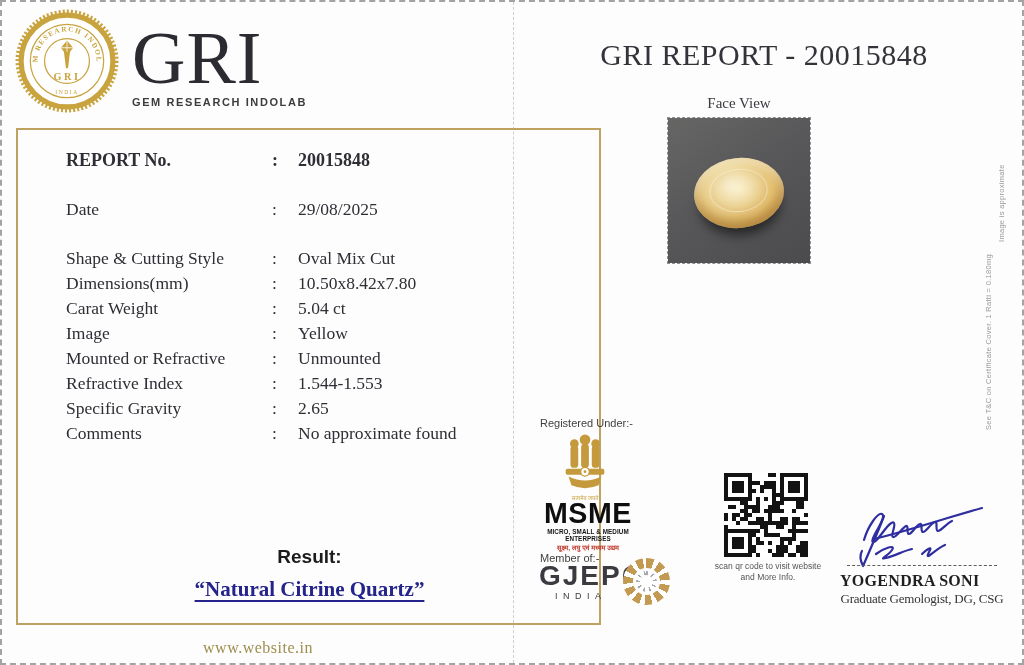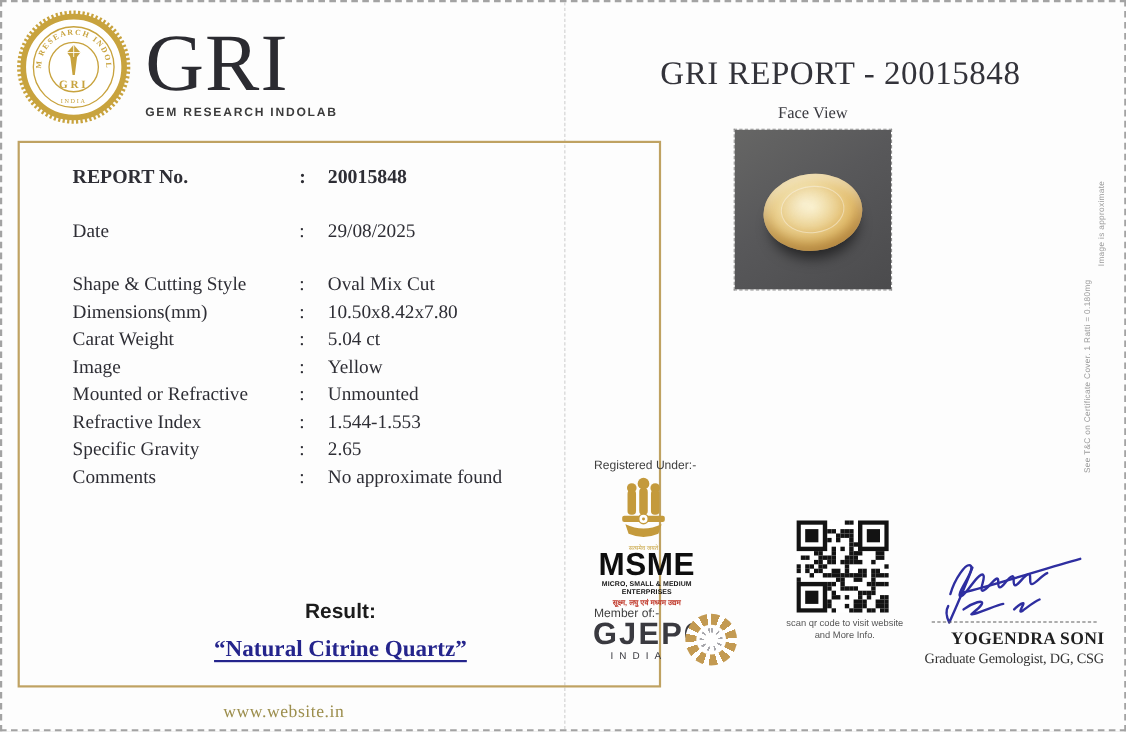--- a/index.html
+++ b/index.html
@@ -24,21 +24,21 @@
   .row.strong { font-weight:bold; font-size:18px; }
   .result-block { text-align:center; margin-top:100px; margin-left:-36px; }
   .result-label { font-family:"Liberation Sans", sans-serif; font-weight:bold; font-size:19px; color:#1c1c1c; }
   .result-value { margin-top:9px; font-size:21px; font-weight:bold; color:var(--navy,#24248c);
     text-decoration:underline; text-underline-offset:4px; }
   .site { position:absolute; left:14px; width:484px; top:637px; text-align:center;
     font-size:16px; color:#9c8e4d; letter-spacing:0.5px; }
 
   
   .r-title { position:absolute; left:512px; width:500px; top:36px; text-align:center;
-    font-size:30px; color:#33333a; letter-spacing:0.5px;margin-top:12px; }
+    font-size:30px; color:#33333a; letter-spacing:0.5px; }
   .face-view { position:absolute; left:512px; width:450px; top:93px; text-align:center; font-size:15px; color:#3a3a40; }
   .photo { position:absolute; left:666px; top:116px; width:142px; height:145px;
     background:linear-gradient(145deg,#666665 0%,#58585a 45%,#4b4b4d 100%);
     outline:1px dashed #8f8f8f; }
   .gem { position:absolute; left:26px; top:40px; width:90px; height:70px; border-radius:50%;
     transform:rotate(-6deg);
     background:radial-gradient(ellipse at 42% 38%, #f7edcb 0%, #eed89c 28%, #e4bf70 58%, #d2a254 82%, #b98a40 100%);
     box-shadow:0 12px 12px -5px rgba(0,0,0,.55), inset 0 -7px 12px rgba(140,92,25,.5), inset 0 5px 9px rgba(255,255,244,.55);
   }
   .gem::after { content:""; position:absolute; left:18%; top:16%; width:62%; height:58%; border-radius:50%;
@@ -72,21 +72,21 @@
   .gjepc-emblem .ring2 { position:absolute; inset:13px; border-radius:50%;
     background:repeating-conic-gradient(#a7a7ac 0deg 11deg, #fff 11deg 38deg); }
   .gjepc-emblem .core { position:absolute; inset:17px; border-radius:50%; background:#fff; }
 
   .qr { position:absolute; left:722px; top:471px; width:84px; height:84px; }
   .qr-caption { position:absolute; left:692px; width:148px; top:559px; text-align:center;
     font-family:"Liberation Sans", sans-serif; font-size:8.5px; color:#555; line-height:1.3; }
 
   .signature { position:absolute; left:848px; top:490px; }
   .sig-line { position:absolute; left:845px; top:563px; width:150px; border-top:1.5px dashed #5e5e5e; }
-  .sig-name { position:absolute; left:838px; width:164px; top:570px; text-align:right;
+  .sig-name { position:absolute; left:838px; width:164px; top:570px; text-align:left;
     font-size:16px; font-weight:bold; color:#1f1f1f; letter-spacing:0.3px; }
   .sig-title { position:absolute; left:838px; width:164px; top:589px; text-align:center;
     font-size:13px; color:#333; letter-spacing:-0.2px; }
 </style>
 </head>
 <body>
 
 <div class="cert" style="--gold: #bfa262; --seal-gold: #c8a33e; --gjepc-gold: #c39a52; --navy: #24248c; --ink: #2e2e35; --msme-red: #c0392b;">
   <div class="separator"></div>
 

